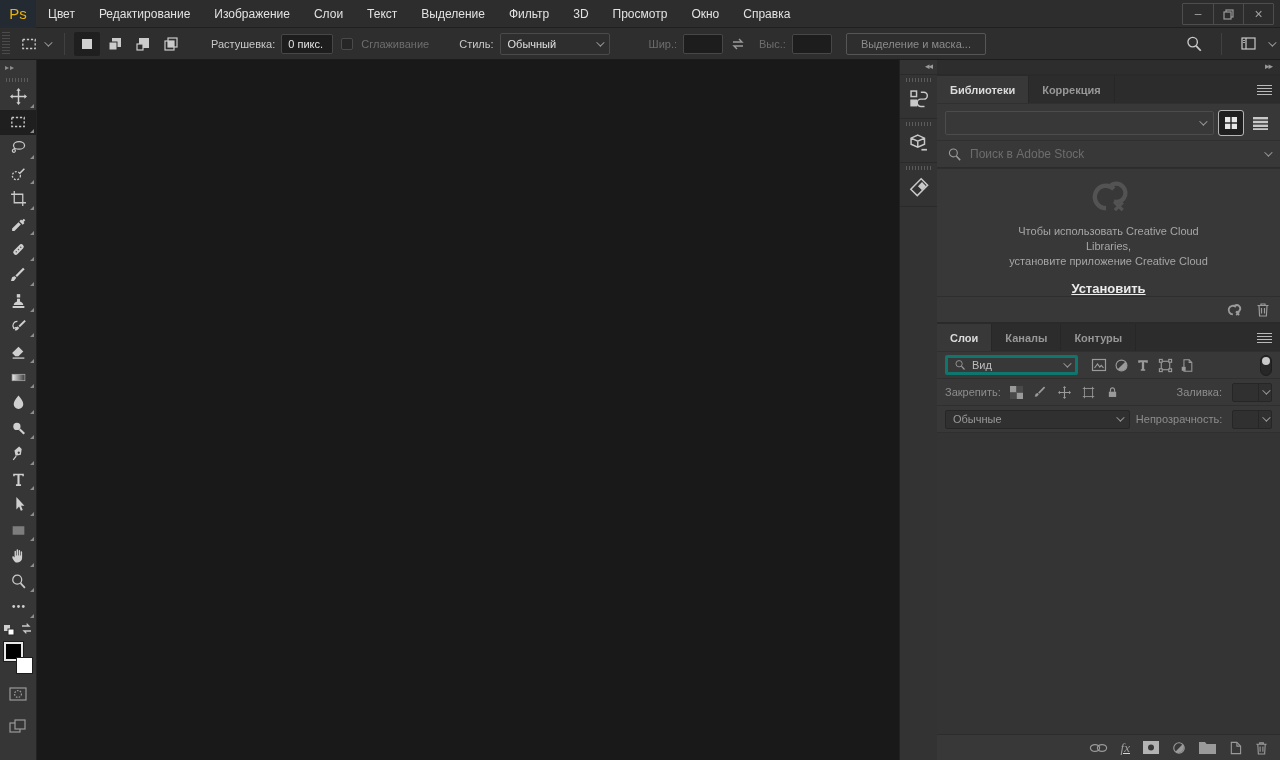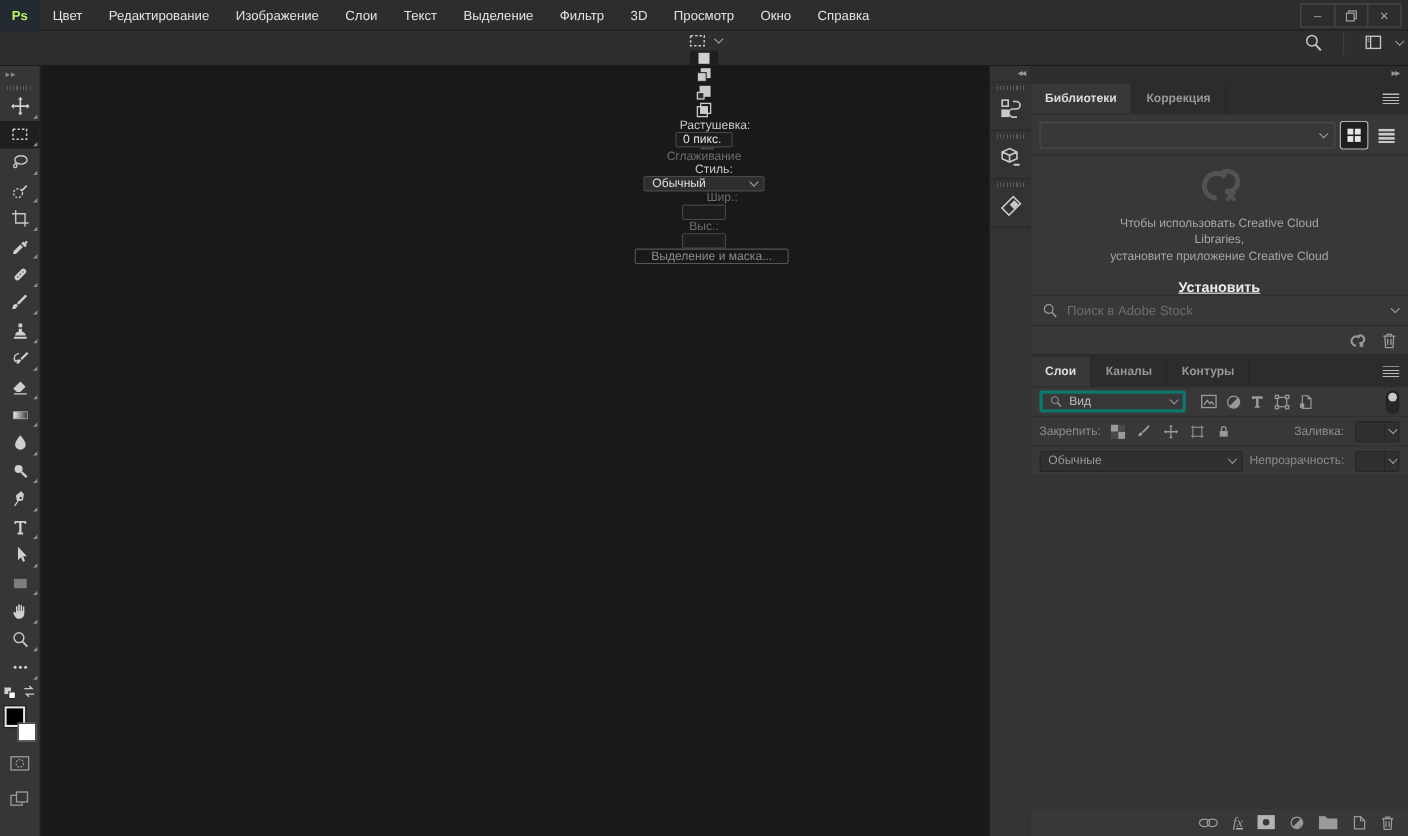--- a/index.html
+++ b/index.html
@@ -13,32 +13,32 @@
   .hamburger { width:15px; height:10px;
      background:repeating-linear-gradient(180deg,#b9b9b9 0 1px,transparent 1px 3px); }
   .gripH { height:4px; margin:3px 6px 2px;
      background:repeating-linear-gradient(90deg,#5c5c5c 0 1px,transparent 1px 3px); }
   svg.ic { stroke:#c9c9c9; fill:none; stroke-width:1.2; display:block; }
   svg.dim { stroke:#9a9a9a; }
 
   
   #menubar { height:28px; background:#2d2d2d; display:flex; align-items:center;
      border-bottom:1px solid #1f1f1f; position:relative; }
-  #ps-logo { width:36px; height:28px; background:#232a31; color:#bef264; font-weight:bold;
-     font-size:12px; display:flex; align-items:center; justify-content:center; }
+  #ps-logo { width:36px; height:28px; background:#232a31; color:#eab308; font-weight:normal;
+     font-size:15px; display:flex; align-items:center; justify-content:center; }
   .menu-item { padding:0 12px; font-size:12px; color:#e2e2e2; line-height:28px; cursor:default; }
   #win-controls { position:absolute; right:6px; top:3px; display:flex;
      border:1px solid #4d4d4d; border-radius:1px; }
   .win-btn { width:30px; height:20px; display:flex; align-items:center; justify-content:center;
      color:#a2a2a2; font-size:12px; }
   .win-btn + .win-btn { border-left:1px solid #4d4d4d; }
 
   
   #optionsbar { height:32px; background:#2e2e2e; border-bottom:1px solid #1c1c1c;
-     display:flex; align-items:center; position:relative;flex-direction:column; }
+     display:flex; align-items:center; position:relative; }
   #opt-grip { width:8px; height:24px; margin:0 4px 0 2px;
      background:repeating-linear-gradient(180deg,#4b4b4b 0 1px,transparent 1px 3px); }
   .opt-sep { width:1px; height:22px; background:#404040; margin:0 8px; }
   #tool-preset { display:flex; align-items:center; gap:6px; padding:0 6px; }
   .mode-btn { width:26px; height:24px; display:flex; align-items:center; justify-content:center;
      border-radius:2px; margin:0 1px; }
   .mode-btn.active { background:#1f1f1f; }
   .opt-label { color:#c9c9c9; margin:0 6px; }
   .opt-label.dis { color:#6e6e6e; }
   .opt-input { width:52px; height:20px; background:#1d1d1d; border:1px solid #474747;
@@ -520,43 +520,43 @@
         </div>
         <div class="lib-view-btn">
           <svg width="15" height="13" viewBox="0 0 15 13">
               <rect x="0" y="0" width="15" height="2.4" fill="#c9c9c9"></rect>
               <rect x="0" y="3.8" width="15" height="2.4" fill="#c9c9c9"></rect>
               <rect x="0" y="7.6" width="15" height="2.4" fill="#c9c9c9"></rect>
               <rect x="0" y="11.2" width="15" height="1.8" fill="#c9c9c9"></rect>
             </svg>
         </div>
       </div>
+      <div id="lib-search">
+        <svg class="ic dim" width="15" height="15" viewBox="0 0 16 16">
+            <circle cx="6.8" cy="6.3" r="4.2"></circle>
+            <path d="M9.9 9.6 14 14" stroke-width="1.6"></path>
+          </svg>
+        <input type="text" placeholder="Поиск в Adobe Stock" style="">
+        <span class="chev"></span>
+      </div>
       <div id="lib-message">
         <svg id="cc-logo" width="52" height="46" viewBox="0 0 52 46">
           <g stroke="#6a6a6a" stroke-width="4.5" fill="none">
             <path d="M23 36a11.5 11.5 0 1 1 8-19.8"></path>
             <path d="M28 12.5a9.5 9.5 0 0 1 13 13.4c-2.4 3.2-6.6 4.4-10 3"></path>
           </g>
           <g stroke="#6a6a6a" stroke-width="3.4">
             <path d="M32 30l8 8M40 30l-8 8"></path>
           </g>
         </svg>
         <div class="lib-msg-line">Чтобы использовать Creative Cloud</div>
         <div class="lib-msg-line">Libraries,</div>
         <div class="lib-msg-line">установите приложение Creative Cloud</div>
         <a id="lib-install">Установить</a>
       </div>
-      <div id="lib-search">
-        <svg class="ic dim" width="15" height="15" viewBox="0 0 16 16">
-            <circle cx="6.8" cy="6.3" r="4.2"></circle>
-            <path d="M9.9 9.6 14 14" stroke-width="1.6"></path>
-          </svg>
-        <input type="text" placeholder="Поиск в Adobe Stock" style="">
-        <span class="chev"></span>
-      </div>
       <div id="lib-footer">
         <svg width="20" height="17" viewBox="0 0 52 46">
           <g stroke="#9a9a9a" stroke-width="5" fill="none">
               <path d="M23 36a11.5 11.5 0 1 1 8-19.8"></path>
               <path d="M28 12.5a9.5 9.5 0 0 1 13 13.4c-2.4 3.2-6.6 4.4-10 3"></path>
             </g>
           <g stroke="#9a9a9a" stroke-width="4.5">
               <path d="M32 30l8 8M40 30l-8 8"></path>
             </g>
         </svg>

